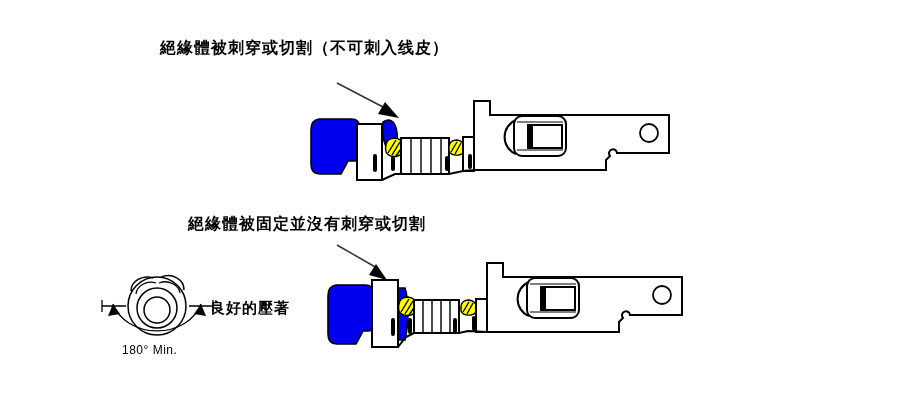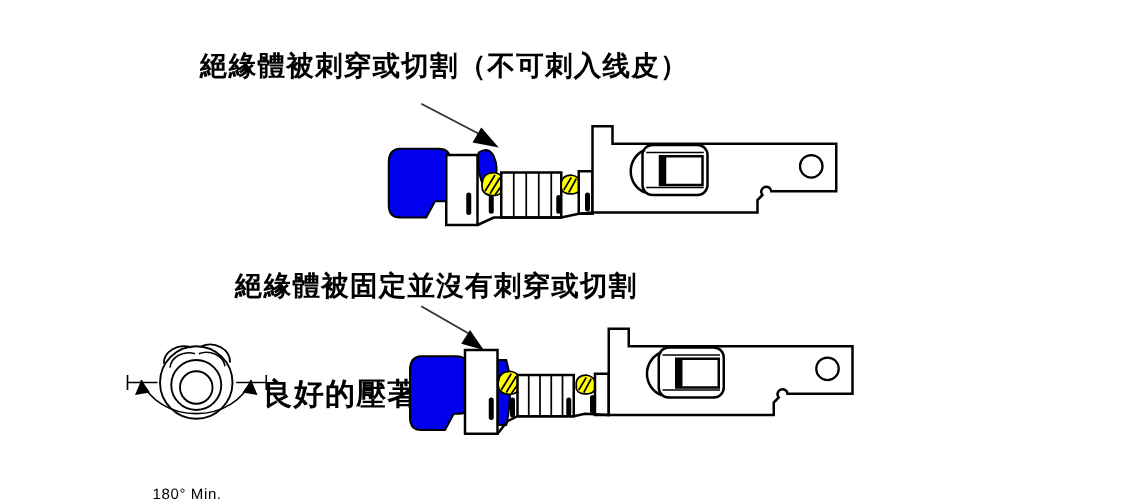--- a/index.html
+++ b/index.html
@@ -3,28 +3,28 @@
 <meta charset="utf-8">
 <style>
   html,body{margin:0;padding:0;}
   body{
     width:900px;height:402px;position:relative;overflow:hidden;
     background:var(--background,#fff);
     font-family:"Liberation Sans","DejaVu Sans",sans-serif;
   }
   .abs{position:absolute;}
   .caption{
-    font-weight:bold;color:#000;font-size:22px;letter-spacing:1px;
+    font-weight:bold;color:#000;font-size:16px;letter-spacing:1px;
     white-space:nowrap;
   }
   .quality-label{
-    font-weight:bold;color:#000;font-size:24px;letter-spacing:1px;white-space:nowrap;
+    font-weight:bold;color:#000;font-size:15px;letter-spacing:1px;white-space:nowrap;
   }
   .angle-label{
-    font-size:12px;color:#000;white-space:nowrap;letter-spacing:0.5px;margin-top:45px;
+    font-size:12px;color:#000;white-space:nowrap;letter-spacing:0.5px;
   }
   svg{display:block;}
   .ln{stroke:var(--line-black,#000);fill:none;}
   .white{fill:#fff;stroke:var(--line-black,#000);}
   .blue{fill:var(--insulation-blue,#0000EE);stroke:var(--line-black,#000);}
   .yellow{fill:var(--conductor-yellow,#FFFF00);stroke:var(--line-black,#000);}
   .blk{fill:var(--line-black,#000);stroke:none;}
 </style>
 </head>
 <body>

